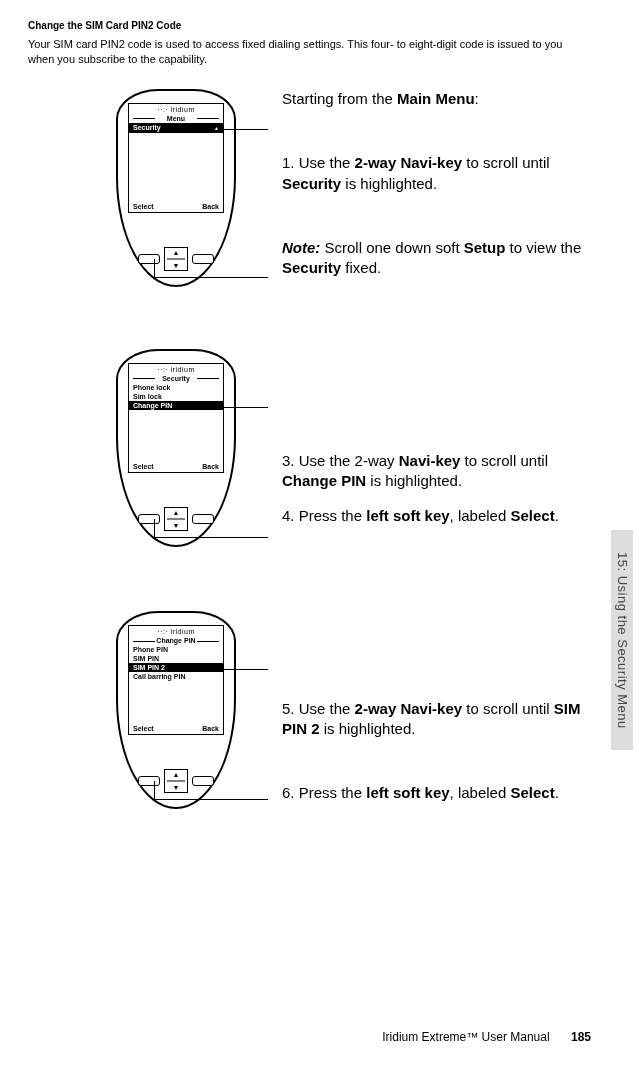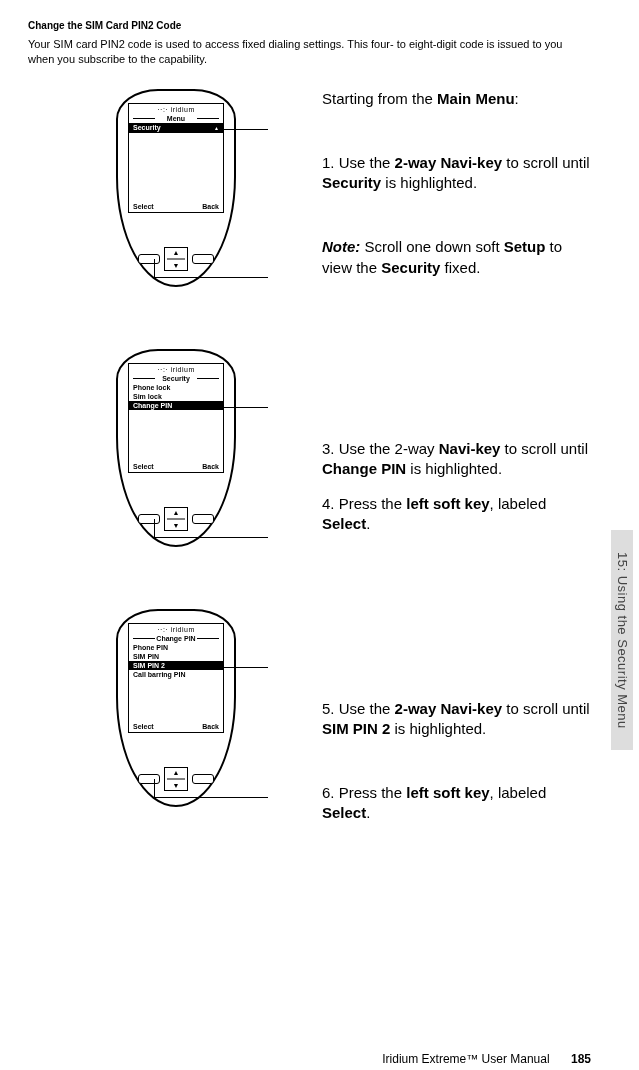--- a/index.html
+++ b/index.html
@@ -1,28 +1,28 @@
 <!DOCTYPE html>
 <html><head>
 <meta charset="utf-8">
 <style>
   * { box-sizing: border-box; margin: 0; padding: 0; }
   html, body { width: 639px; height: 1070px; font-family: "Myriad Pro", "Segoe UI", Arial, sans-serif; color: #000; background: #fff; }
   .page { position: relative; width: 639px; height: 1070px; padding: 20px 48px 0 28px; }
   .h1 { font-size: 10px; font-weight: bold; margin-bottom: 6px; }
   .intro { font-size: 11px; line-height: 1.35; margin-bottom: 22px; max-width: 560px; }
-  .row { display: flex; align-items: flex-start; margin-bottom: 60px; gap: 40px; }
+  .row { display: flex; align-items: center; margin-bottom: 60px; }
   .row:last-of-type { margin-bottom: 0; }
   .phone-wrap { width: 140px; flex: 0 0 140px; margin-left: 88px; margin-right: 26px; position: relative; }
   .text-col { flex: 1; font-size: 15px; line-height: 1.35; }
   .text-col p { margin-bottom: 10px; }
   .step { margin-bottom: 8px; margin-top: 44px; }
   .side-tab { position: absolute; right: 6px; top: 530px; width: 22px; height: 220px; background: #ddd; display: flex; align-items: center; justify-content: center; }
   .side-tab span { writing-mode: vertical-rl; font-size: 13px; color: #444; letter-spacing: 0.5px; }
-  .footer { position: absolute; bottom: 4px; right: 48px; font-size: 12px; }
+  .footer { position: absolute; bottom: 26px; right: 48px; font-size: 12px; }
   .footer .pg { font-weight: bold; margin-left: 18px; }
 
   
   .phone {
     width: 120px; height: 200px; position: relative;
   }
   .phone-body {
     position: absolute; top: 0; left: 0; width: 120px; height: 198px;
     border: 2px solid #000; border-radius: 42px 42px 60px 60px / 30px 30px 110px 110px;
     background: #fff;

